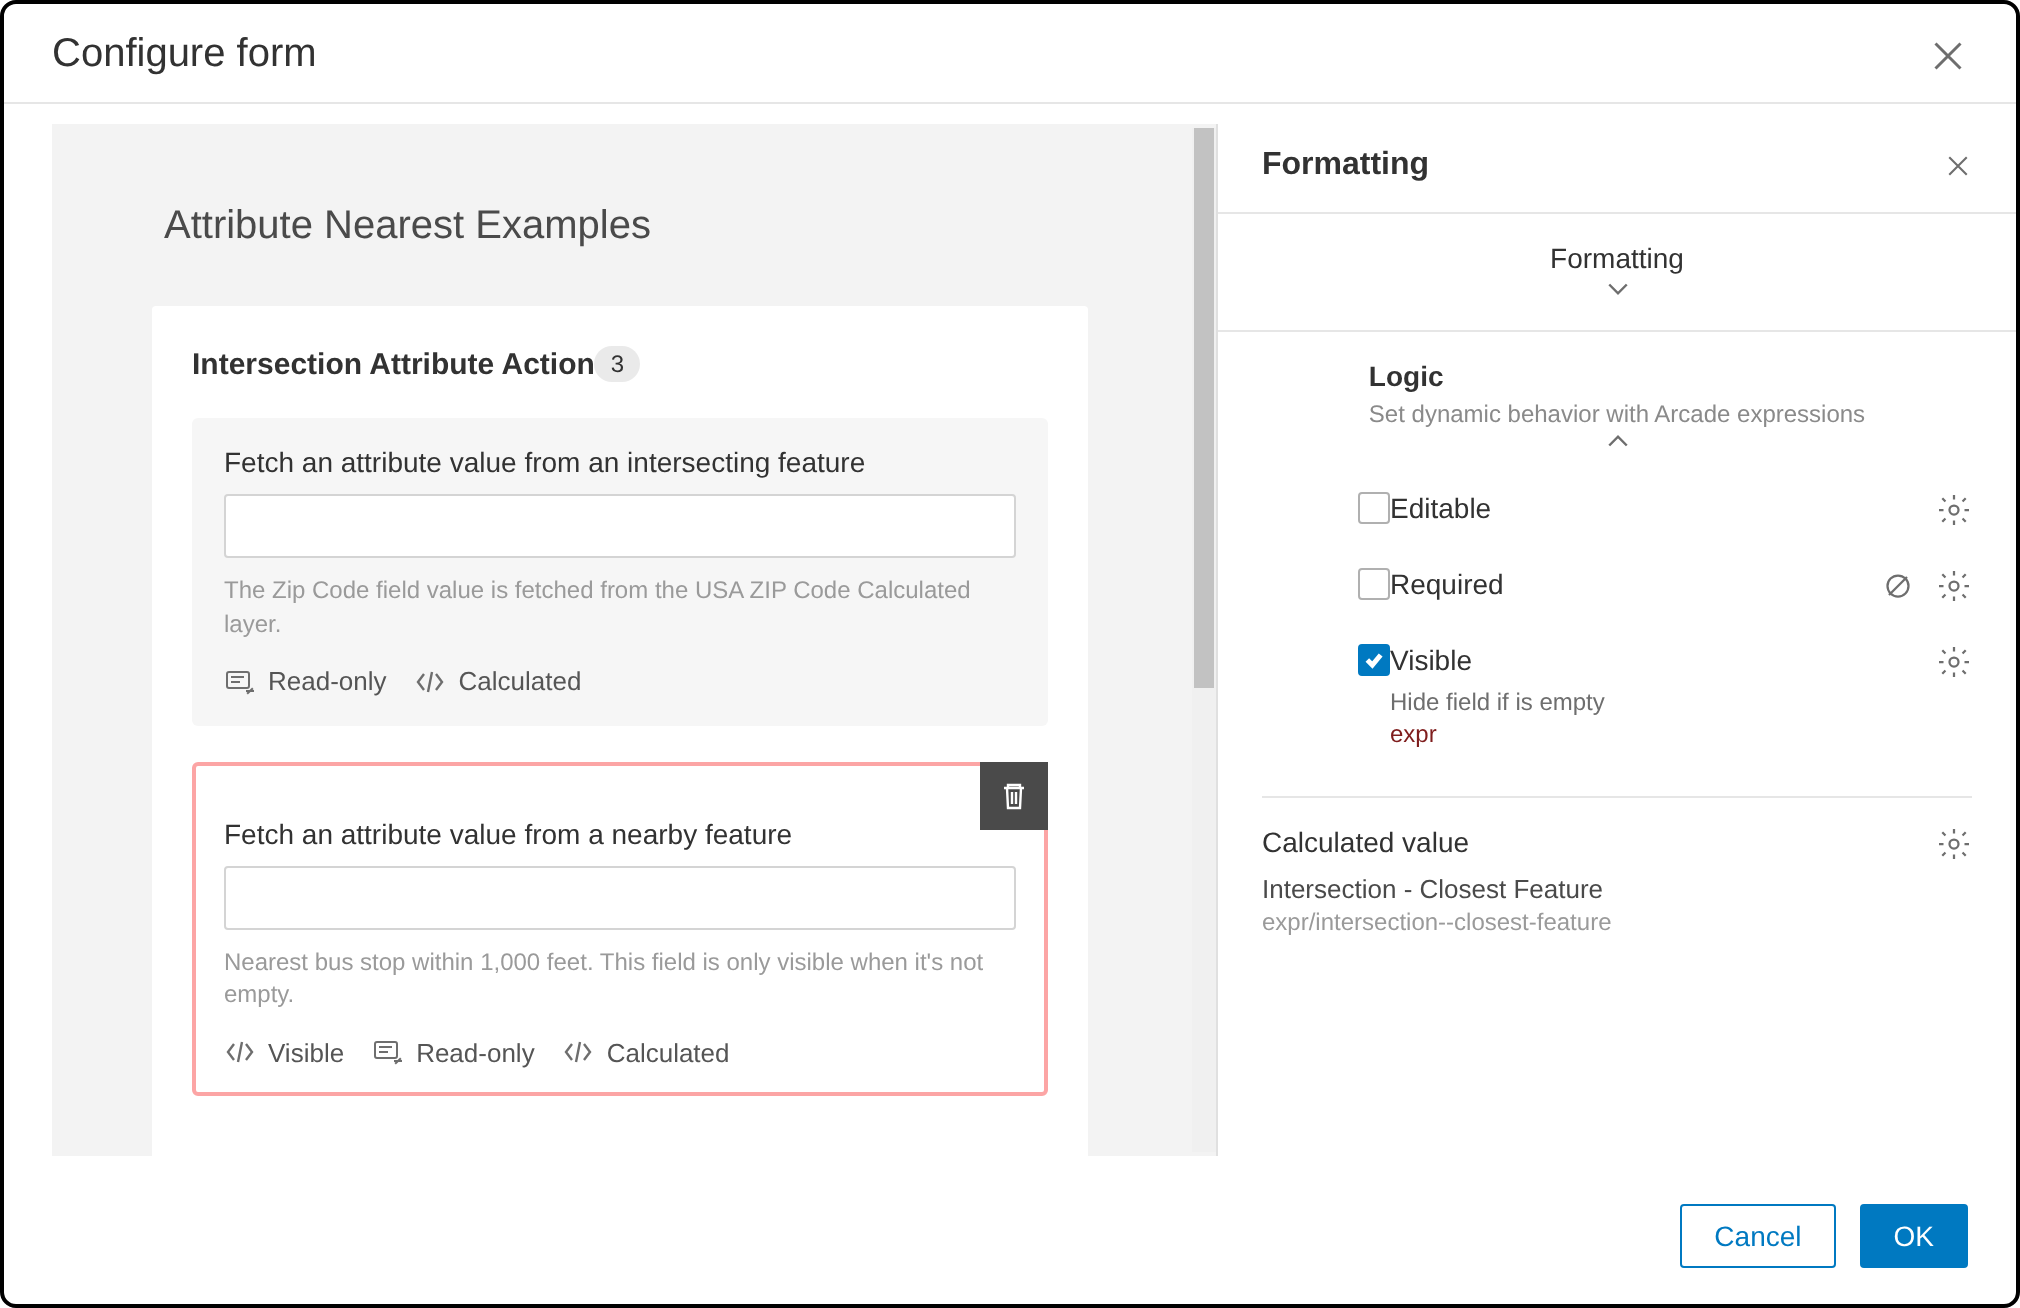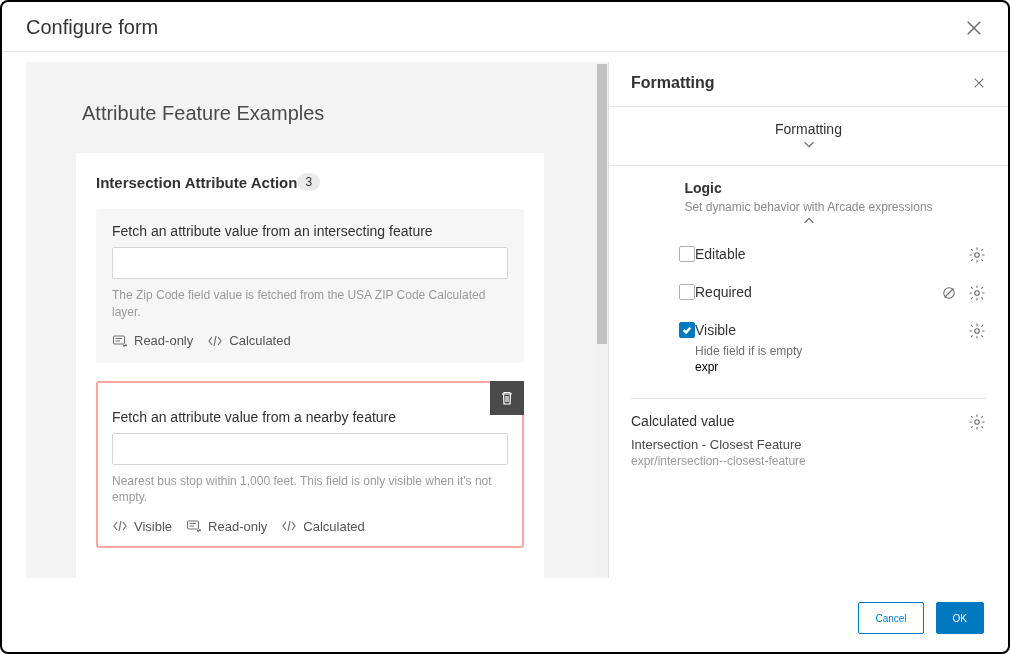--- a/index.html
+++ b/index.html
@@ -84,37 +84,37 @@
   }
   .logic-left { display:flex; align-items:flex-start;padding-left:48px;}
   .cb {
     width:16px; height:16px; border:1.5px solid #b0b0b0; border-radius:2px; flex:0 0 16px; background:#fff;
     display:flex; align-items:center; justify-content:center;
   }
   .cb.checked { background:#0079c1; border-color:#0079c1; }
   .cb.checked svg { width:10px; height:10px; stroke:#fff; stroke-width:3; }
   .logic-label { font-size:14px; color:#323232; }
   .logic-sub { font-size:12px; color:#6e6e6e; margin-top:6px; }
-  .logic-sub2 { font-size:12px; color:#000000; margin-top:2px; }
+  .logic-sub2 { font-size:12px; color:#7f1d1d; margin-top:2px; }
   .logic-right { display:flex; gap:10px; align-items:center; }
   .gear, .empty-icon { width:18px; height:18px; color:#6e6e6e; cursor:pointer; }
   .calc-row {
     border-top:1px solid #e6e6e6; margin:10px 22px 0 22px; padding:14px 0 18px 0;
     display:flex; justify-content:space-between; align-items:flex-start;
   }
   .calc-left .logic-label { margin-bottom:8px; display:block;}
   .calc-name { font-size:13px; color:#4a4a4a; }
   .calc-expr { font-size:12px; color:#9a9a9a; margin-top:2px; }
 
   .footer {
     display:flex; justify-content:flex-end; align-items:center; gap:12px;
     padding:14px 24px 18px 24px;
   }
   .btn {
-    height:32px; padding:0 16px; font-size:10px; border-radius:2px; cursor:pointer;
+    height:32px; padding:0 16px; font-size:14px; border-radius:2px; cursor:pointer;
     display:flex; align-items:center;
   }
   .btn-secondary { background:#fff; border:1px solid #0079c1; color:#0079c1; }
   .btn-primary { background:#0079c1; border:1px solid #0079c1; color:#fff; }
 </style>
 </head>
 <body>
 
 <div class="dialog">
 
@@ -125,21 +125,21 @@
           <path d="M3 3 L13 13 M13 3 L3 13" stroke="currentColor" stroke-width="1.2" fill="none"></path>
         </svg>
     </div>
   </div>
 
   <div class="body">
 
     <div class="left-area">
       <div class="canvas-wrap">
         <div class="canvas">
-          <div class="canvas-title">Attribute Feature Examples</div>
+          <div class="canvas-title">Attribute Nearest Examples</div>
 
           <div class="form-card">
             <div class="section-head">
               <div class="section-title">Intersection Attribute Action</div>
               <div class="count-badge">3</div>
             </div>
 
             <div class="field">
               <div class="field-label">Fetch an attribute value from an intersecting feature</div>
               <div class="field-input"></div>

